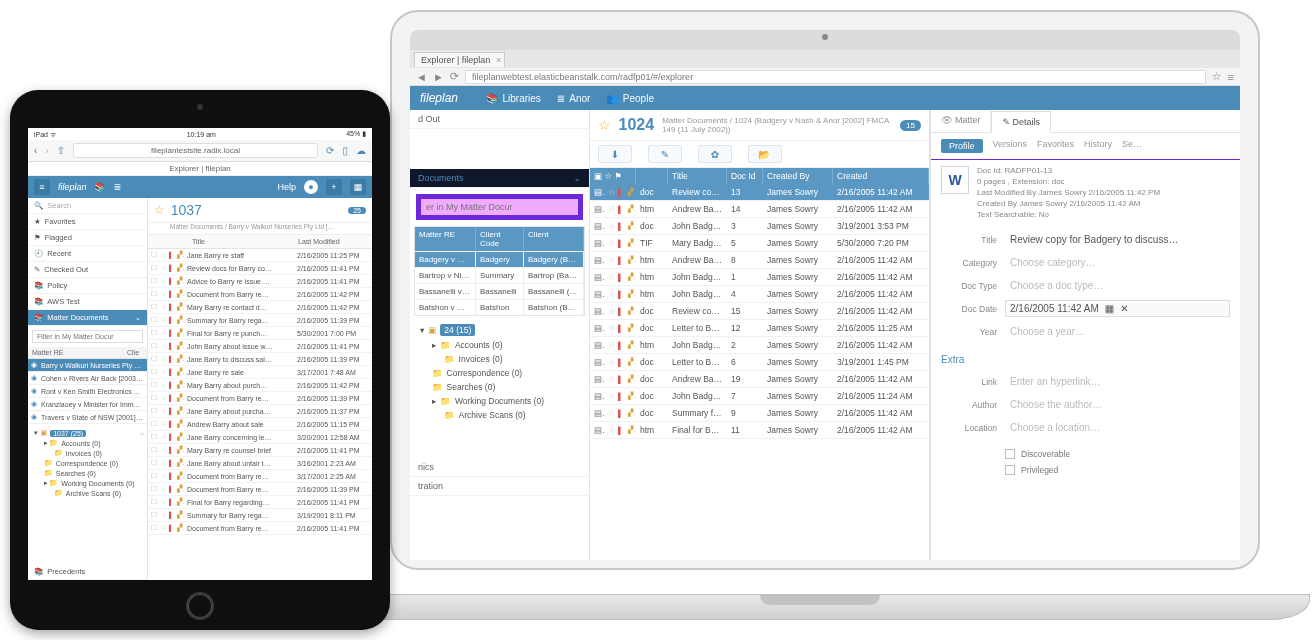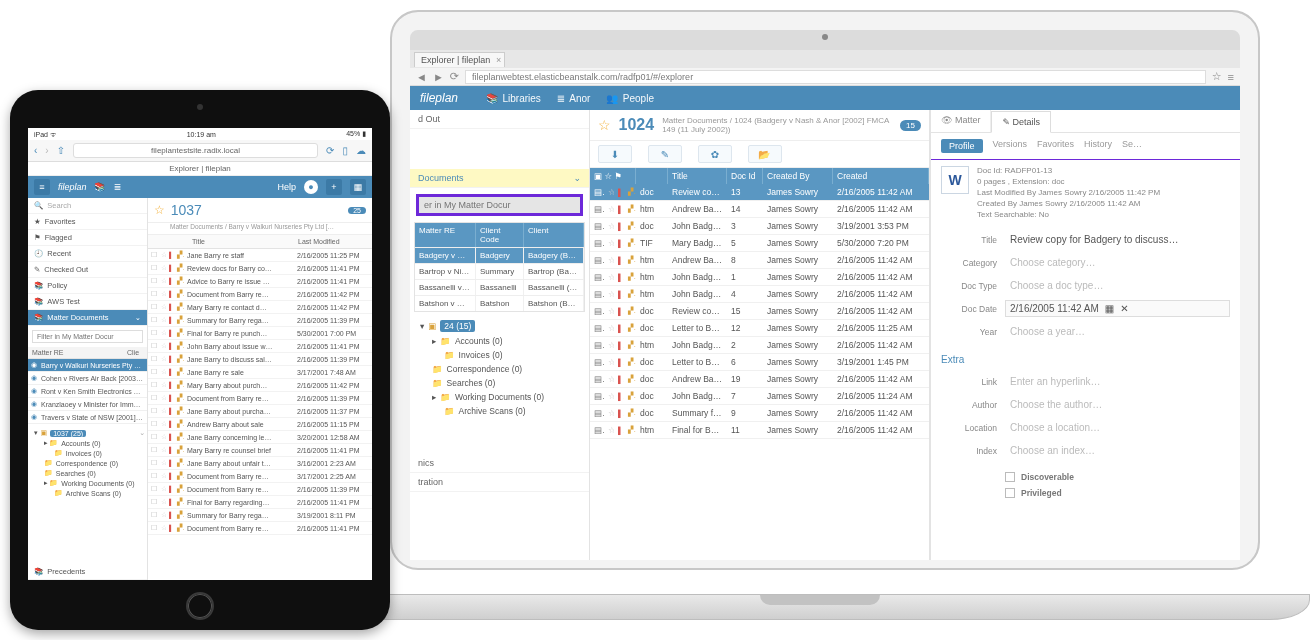--- a/index.html
+++ b/index.html
@@ -54,23 +54,23 @@
 .lb-addr { height: 18px; background: #f4f4f4; border-bottom: 1px solid #ddd; display: flex; align-items: center; gap: 6px; padding: 0 6px; font-size: 9px; color: #666; }
 .lb-addr .nav { color: #888; font-size: 11px; }
 .lb-url { flex: 1; background: #fff; border: 1px solid #ddd; padding: 1px 6px; color: #7a7a7a; }
 .lb-appbar { height: 24px; background: #4b8bb8; color: #fff; display: flex; align-items: center; gap: 16px; padding: 0 10px; font-size: 10px; }
 .lb-appbar .brand { font-size: 12px; font-style: italic; margin-right: 12px; }
 .lb-appbar .item { display: flex; align-items: center; gap: 4px; opacity: .95; }
 
 .lb-body { display: flex; height: calc(100% - 60px); }
 .lb-left { width: 180px; border-right: 1px solid #e3e3e3; font-size: 9px; color: #666; }
 .lb-left .row { padding: 4px 8px; border-bottom: 1px solid #f2f2f2; display: flex; align-items: center; gap: 6px; }
-.lb-left .hdr { background: #fef9c3; color: #4b8bb8; display: flex; justify-content: space-between; }
+.lb-left .hdr { background: #0f172a; color: #4b8bb8; display: flex; justify-content: space-between; }
 .lb-filter { margin: 6px; }
-.lb-filter input { width: 100%; font-size: 9px; padding: 3px 5px; border: 3px solid #6d28d9; background: #e5e5e5; }
+.lb-filter input { width: 100%; font-size: 9px; padding: 3px 5px; border: 5px solid #6d28d9; background: #f0abfc; }
 .lb-minitable { margin: 4px; border: 1px solid #e3e3e3; }
 .lb-mthead { display: flex; background: #5a97c2; color: #fff; font-size: 8px; }
 .lb-mthead > div { padding: 3px 4px; border-right: 1px solid #7aaed0; }
 .lb-mtrow { display: flex; font-size: 8px; color: #555; border-top: 1px solid #eee; }
 .lb-mtrow > div { padding: 3px 4px; border-right: 1px solid #f0f0f0; white-space: nowrap; overflow: hidden; text-overflow: ellipsis; }
 .lb-tree { margin: 6px 4px; font-size: 8.5px; color: #555; }
 .lb-tree .node { padding: 2px 0 2px 6px; display: flex; align-items: center; gap: 4px; }
 .lb-tree .node.active .tag { background: #4b8bb8; color: #fff; border-radius: 2px; padding: 1px 4px; }
 .lb-tree .ind1 { padding-left: 18px; }
 .lb-tree .ind2 { padding-left: 30px; }
@@ -118,21 +118,21 @@
 .lb-meta { padding: 6px 10px; display: flex; gap: 8px; }
 .lb-wicon { width: 28px; height: 28px; border: 1px solid #cbd6e2; color: #2b579a; display: flex; align-items: center; justify-content: center; font-weight: bold; font-size: 14px; background: #fff; }
 .lb-meta .lines div { font-size: 8px; color: #888; margin-bottom: 2px; }
 .lb-form { padding: 4px 10px; }
 .lb-frow { display: flex; align-items: center; margin-bottom: 6px; gap: 8px; }
 .lb-frow label { width: 56px; text-align: right; font-size: 8.5px; color: #888; }
 .lb-frow .val { flex: 1; font-size: 10px; color: #555; border: 1px solid transparent; padding: 2px 4px; }
 .lb-frow .ph { color: #bbb; }
 .lb-frow .date { border: 1px solid #ddd; background: #fafafa; display: inline-flex; align-items: center; gap: 6px; }
 .lb-sect { color: #4b8bb8; font-size: 10px; padding: 4px 10px; }
-.lb-check { display: flex; align-items: center; gap: 6px; padding: 3px 10px 3px 74px; font-size: 8.5px; color: #777; font-weight: bold; }
+.lb-check { display: flex; align-items: center; gap: 6px; padding: 3px 10px 3px 74px; font-size: 8.5px; color: #777; }
 .lb-check .box { width: 10px; height: 10px; border: 1px solid #bbb; }
 
 
 .tablet {
   position: absolute;
   left: 10px; top: 90px;
   width: 380px; height: 540px;
   background: #0f0f0f;
   border-radius: 28px;
   box-shadow: 0 4px 12px rgba(0,0,0,.35);
@@ -552,24 +552,20 @@
                 <label>Link</label>
                 <div class="val ph">Enter an hyperlink…</div>
               </div>
             <div class="lb-frow">
                 <label>Author</label>
                 <div class="val ph">Choose the author…</div>
               </div>
             <div class="lb-frow">
                 <label>Location</label>
                 <div class="val ph">Choose a location…</div>
-              </div>
-            <div class="lb-frow">
-                <label>Index</label>
-                <div class="val ph">Choose an index…</div>
               </div>
           </div>
           <div class="lb-check">
               <span class="box"></span>
               <span>Discoverable</span>
             </div>
           <div class="lb-check">
               <span class="box"></span>
               <span>Privileged</span>
             </div>

